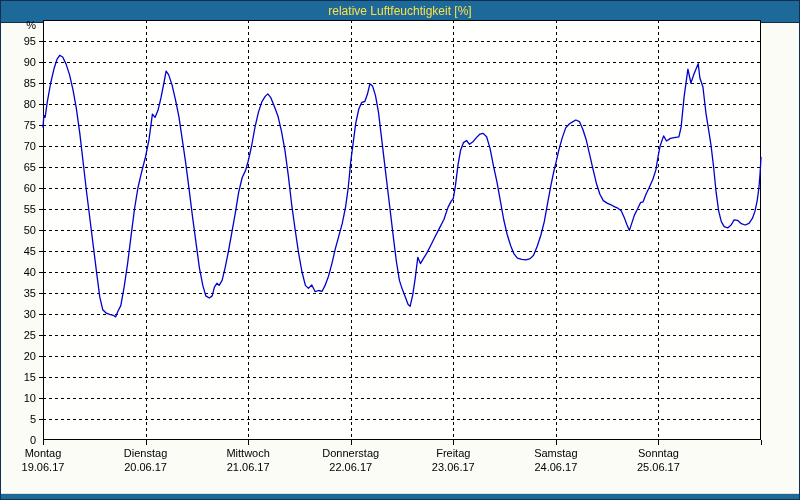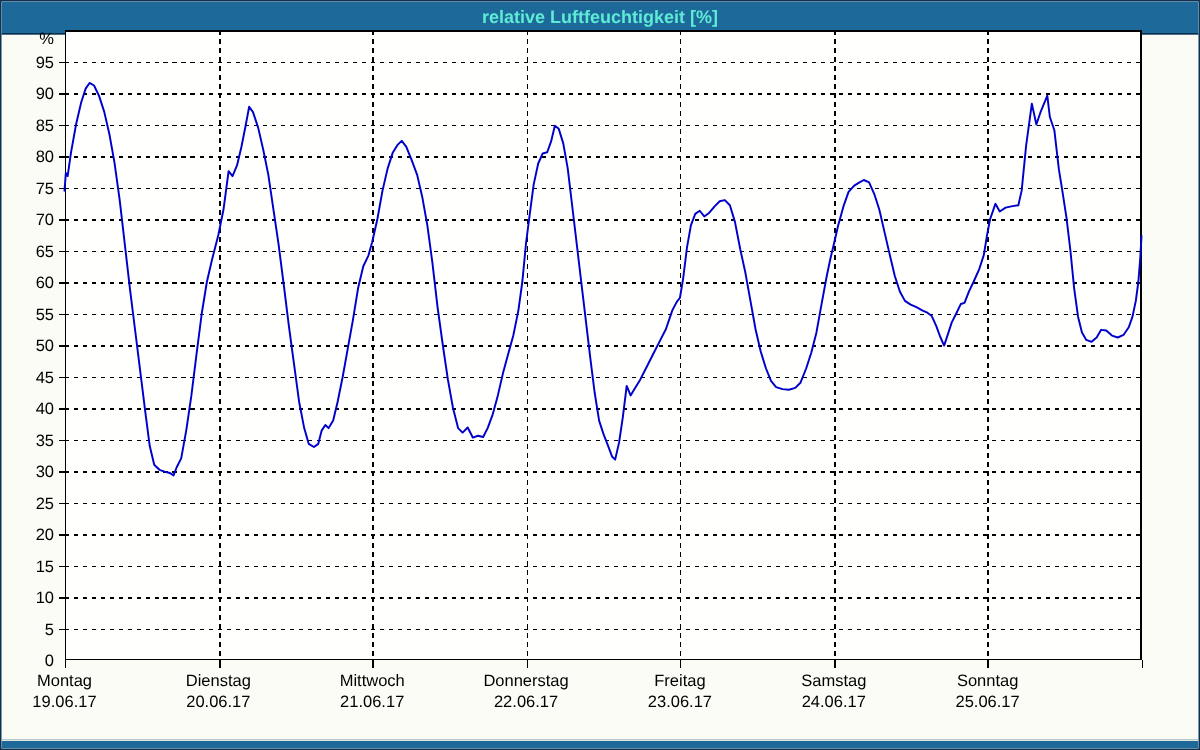--- a/index.html
+++ b/index.html
@@ -12,23 +12,23 @@
     overflow:hidden;
   }
   .titlebar {
     position:absolute; top:0; left:0; right:0;
     height:21px;
     background:#1d6a9a;
     border-bottom:1px solid #0d2f49;
     text-align:center;
   }
   .titlebar span {
-    color:#5eead4;
+    color:#fde047;
     font-size:12px;
-    font-weight:bold;
+    font-weight:normal;
     line-height:21px;
     font-family:"Liberation Sans", sans-serif;
   }
   .bottom-strip {
     position:absolute; left:0; right:0; bottom:0;
     height:5px;
     background:#1d6a9a;
     border-top:1px solid #dfe4da;
   }
   svg.chart-canvas {

